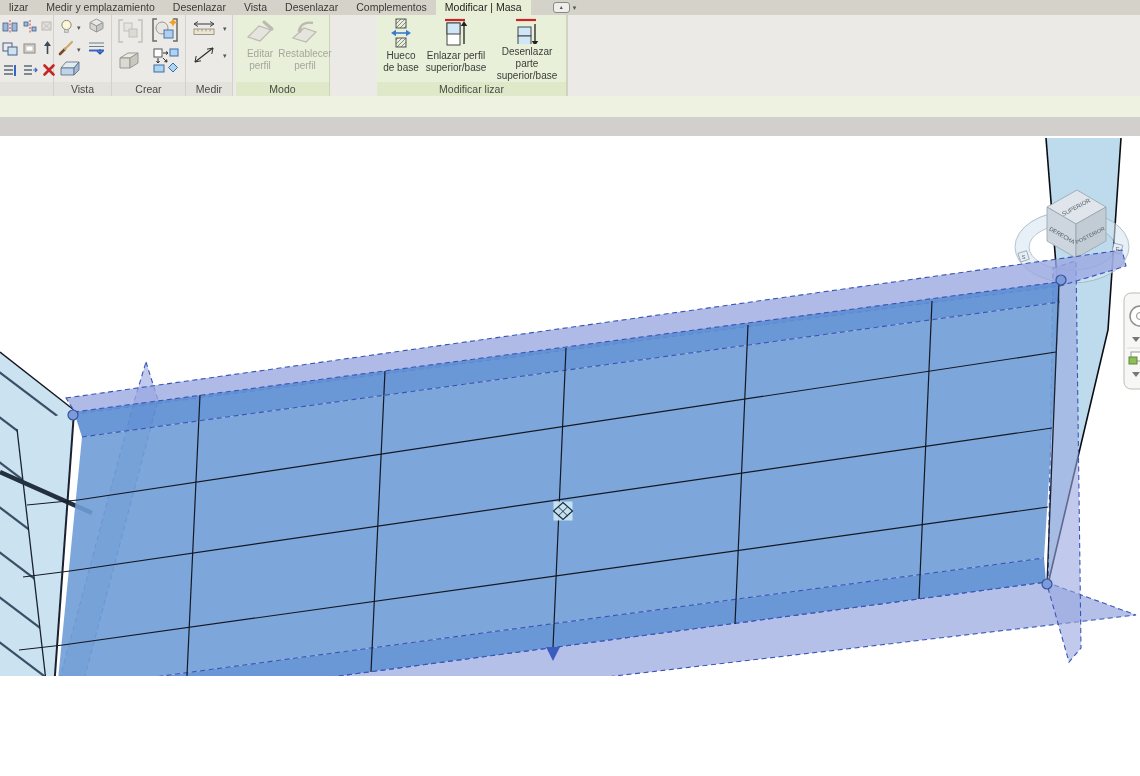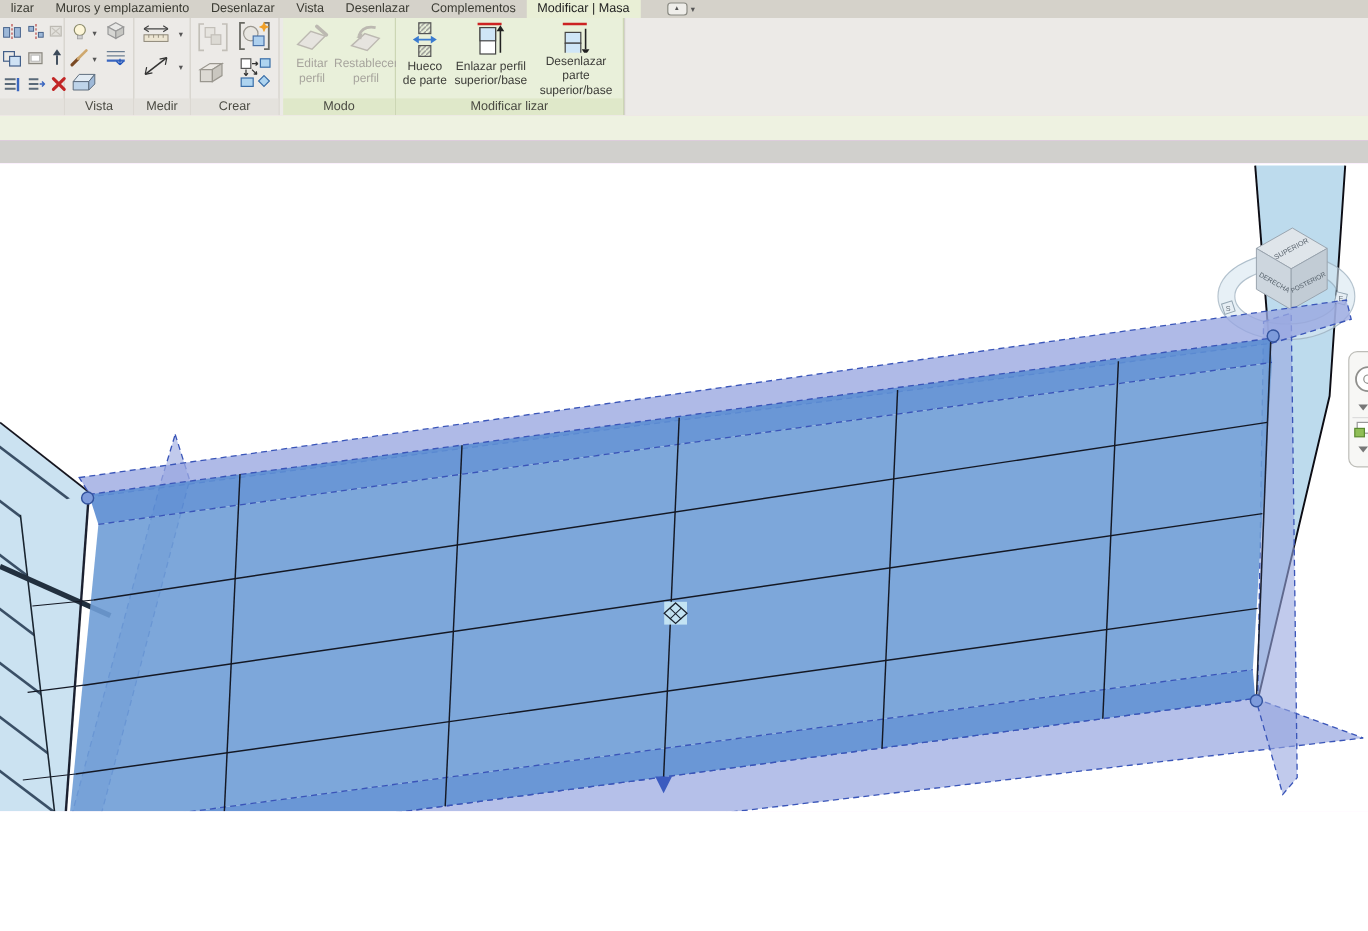--- a/index.html
+++ b/index.html
@@ -1,16 +1,16 @@
 <!DOCTYPE html>
 <html><head>
 <meta charset="utf-8">
 <style>
   html,body{margin:0;padding:0;background:#fff;}
-  #app{position:relative;width:1140px;height:676px;overflow:hidden;font-family:"Liberation Sans",sans-serif;background:#f0abfc;}
+  #app{position:relative;width:1140px;height:676px;overflow:hidden;font-family:"Liberation Sans",sans-serif;background:#7f1d1d;}
 
   
   .tabbar{position:absolute;top:0;left:0;width:1140px;height:15px;background:#d5d2ca;display:flex;align-items:stretch;font-size:10.5px;color:#3a3a32;white-space:nowrap;}
   .tab{padding:0 9px;line-height:15px;cursor:default;}
   .tab.active{background:#e9efd6;color:#1e1e1e;}
   .ribbon-toggle{margin-left:16px;display:flex;align-items:center;gap:3px;padding:0 6px;}
   .ribbon-toggle .tgl-box{display:inline-block;width:15px;height:9px;border:1px solid #8a8a82;border-radius:3px;background:#efeeea;font-size:6px;line-height:8px;text-align:center;color:#555;}
   .ribbon-toggle .tgl-caret{font-size:7px;color:#555;}
 
   
@@ -34,21 +34,21 @@
   
   .viewport{position:absolute;top:136px;left:0;width:1140px;height:640px;background:#ffffff;}
 </style>
 </head>
 <body>
 
 <div id="app">
 
   <div class="tabbar">
     <div class="tab">lizar</div>
-    <div class="tab">Muros y emplazamiento</div>
+    <div class="tab">Medir y emplazamiento</div>
     <div class="tab">Desenlazar</div>
     <div class="tab">Vista</div>
     <div class="tab">Desenlazar</div>
     <div class="tab">Complementos</div>
     <div class="tab active">Modificar | Masa</div>
     <div class="ribbon-toggle">
       <span class="tgl-box">▴</span>
       <span class="tgl-caret">▾</span>
     </div>
   </div>
@@ -148,42 +148,20 @@
         </span>
         <span class="icon-abs" style="left:6px;top:45px;">
           <svg width="21" height="18">
               <path d="M6,2 L19,2 L14,8 L1,8 Z" fill="#e2ebf3" stroke="#5a6a7a" stroke-width="0.8"></path>
               <path d="M1,8 H14 V15 H1 Z" fill="#bed4e9" stroke="#5a6a7a" stroke-width="0.8"></path>
               <path d="M14,8 L19,2 V10 L14,15 Z" fill="#9fb9d8" stroke="#5a6a7a" stroke-width="0.8"></path>
             </svg>
         </span>
       </div>
       <div class="panel-label">Vista</div>
-    </div>
-
-    <div class="panel" style="width:47px;">
-      <div class="pbody">
-        <span class="icon-abs" style="left:4px;top:5px;">
-          <svg width="28" height="17">
-              <path d="M4,4 H24" stroke="#444" stroke-width="1.1"></path>
-              <path d="M4,4 l4,-2.5 m-4,2.5 l4,2.5 M24,4 l-4,-2.5 m4,2.5 l-4,2.5" stroke="#444" stroke-width="1"></path>
-              <rect x="4" y="9" width="20" height="5.5" fill="#ece5d2" stroke="#8a8374" stroke-width="0.8"></rect>
-              <path d="M8,9 v2.5 M12,9 v2.5 M16,9 v2.5 M20,9 v2.5" stroke="#8a8374" stroke-width="0.7"></path>
-            </svg>
-        </span>
-        <span class="caret icon-abs" style="left:36px;top:10px;">▾</span>
-        <span class="icon-abs" style="left:6px;top:30px;">
-          <svg width="24" height="20">
-              <path d="M3,17 L21,3" stroke="#333" stroke-width="1.3"></path>
-              <path d="M3,17 l6,-1.2 m-6,1.2 l1.2,-6 M21,3 l-6,1.2 m6,-1.2 l-1.2,6" stroke="#333" stroke-width="1"></path>
-            </svg>
-        </span>
-        <span class="caret icon-abs" style="left:36px;top:37px;">▾</span>
-      </div>
-      <div class="panel-label">Medir</div>
     </div>
 
     <div class="panel" style="width:74px;">
       <div class="pbody">
         <span class="icon-abs" style="left:5px;top:3px;">
           <svg width="27" height="26">
               <path d="M6,2 H2 V24 H6 M21,2 H25 V24 H21" fill="none" stroke="#c2bfb8" stroke-width="1.4"></path>
               <rect x="7" y="5" width="8" height="8" fill="#e6e4df" stroke="#c2bfb8"></rect>
               <rect x="12" y="11" width="8" height="8" fill="#dcdad4" stroke="#c2bfb8"></rect>
             </svg>
@@ -211,20 +189,42 @@
               <path d="M6,11 v5 m0,0 l-1.6,-2 m1.6,2 l1.6,-2" stroke="#333" fill="none"></path>
               <rect x="2" y="18" width="10" height="7" fill="#aed4f0" stroke="#3a6ea8"></rect>
               <path d="M11,11 l4,4 m0,0 l-2.6,-0.4 m2.6,0.4 l-0.4,-2.6" stroke="#333" fill="none"></path>
               <path d="M21,16 l4.5,4.5 L21,25 l-4.5,-4.5 Z" fill="#aed4f0" stroke="#3a6ea8"></path>
             </svg>
         </span>
       </div>
       <div class="panel-label">Crear</div>
     </div>
 
+    <div class="panel" style="width:47px;">
+      <div class="pbody">
+        <span class="icon-abs" style="left:4px;top:5px;">
+          <svg width="28" height="17">
+              <path d="M4,4 H24" stroke="#444" stroke-width="1.1"></path>
+              <path d="M4,4 l4,-2.5 m-4,2.5 l4,2.5 M24,4 l-4,-2.5 m4,2.5 l-4,2.5" stroke="#444" stroke-width="1"></path>
+              <rect x="4" y="9" width="20" height="5.5" fill="#ece5d2" stroke="#8a8374" stroke-width="0.8"></rect>
+              <path d="M8,9 v2.5 M12,9 v2.5 M16,9 v2.5 M20,9 v2.5" stroke="#8a8374" stroke-width="0.7"></path>
+            </svg>
+        </span>
+        <span class="caret icon-abs" style="left:36px;top:10px;">▾</span>
+        <span class="icon-abs" style="left:6px;top:30px;">
+          <svg width="24" height="20">
+              <path d="M3,17 L21,3" stroke="#333" stroke-width="1.3"></path>
+              <path d="M3,17 l6,-1.2 m-6,1.2 l1.2,-6 M21,3 l-6,1.2 m6,-1.2 l-1.2,6" stroke="#333" stroke-width="1"></path>
+            </svg>
+        </span>
+        <span class="caret icon-abs" style="left:36px;top:37px;">▾</span>
+      </div>
+      <div class="panel-label">Medir</div>
+    </div>
+
     <div style="width:3px;height:81px;background:#eceae7;"></div>
 
     <div class="panel green" style="width:94px;">
       <div class="pbody">
         <div class="bigbtn disabled" style="left:2px;width:44px;">
           <svg width="32" height="28">
               <path d="M4,19 L15,8 L27,12 L16,23 Z" fill="#e6e4df" stroke="#bcb9b1" stroke-width="1.2"></path>
               <path d="M20,4 L28,11" stroke="#bcb9b1" stroke-width="3" stroke-linecap="round"></path>
             </svg>
           <div class="blabel"><span>Editar</span><br><span>perfil</span></div>
@@ -234,36 +234,36 @@
               <path d="M4,20 L15,10 L27,14 L17,24 Z" fill="#e6e4df" stroke="#bcb9b1" stroke-width="1.2"></path>
               <path d="M10,12 Q13,3 24,5" fill="none" stroke="#bcb9b1" stroke-width="2.4"></path>
               <path d="M8,13 l5,-3.4 -1,5.4 Z" fill="#bcb9b1"></path>
             </svg>
           <div class="blabel"><span>Restablecer</span><br><span>perfil</span></div>
         </div>
       </div>
       <div class="panel-label">Modo</div>
     </div>
 
-    <div class="panel green" style="width:190px;">
+    <div class="panel green" style="width:190px;margin-left:47px;">
       <div class="pbody">
         <div class="bigbtn" style="left:2px;width:44px;">
           <svg width="22" height="30">
             <defs>
                 <pattern id="hx1" width="4" height="4" patternUnits="userSpaceOnUse">
                   <path d="M0,4 L4,0" stroke="#8a8a8a" stroke-width="1"></path>
                 </pattern>
               </defs>
             <rect x="6" y="1" width="10" height="9" fill="url(#hx1)" stroke="#555"></rect>
             <rect x="6" y="20" width="10" height="9" fill="url(#hx1)" stroke="#555"></rect>
             <path d="M3,15 H19" stroke="#3a7bd0" stroke-width="1.6"></path>
             <path d="M1,15 l5,-3.2 v6.4 Z" fill="#3a7bd0"></path>
               <path d="M21,15 l-5,-3.2 v6.4 Z" fill="#3a7bd0"></path>
           </svg>
-          <div class="blabel"><span>Hueco</span><br><span>de parte</span></div>
+          <div class="blabel"><span>Hueco</span><br><span>de base</span></div>
         </div>
         <div class="bigbtn" style="left:46px;width:66px;">
           <svg width="26" height="30">
             <path d="M2,2 H22" stroke="#cc2222" stroke-width="2.2"></path>
             <rect x="4" y="5" width="13" height="22" fill="#ffffff" stroke="#444"></rect>
             <rect x="4" y="5" width="13" height="11" fill="#cfe6f7" stroke="#444"></rect>
             <path d="M21,26 V7" stroke="#222" stroke-width="1.3"></path>
             <path d="M21,3 l-3.2,5 h6.4 Z" fill="#222"></path>
           </svg>
           <div class="blabel"><span>Enlazar perfil</span><br><span>superior/base</span></div>

